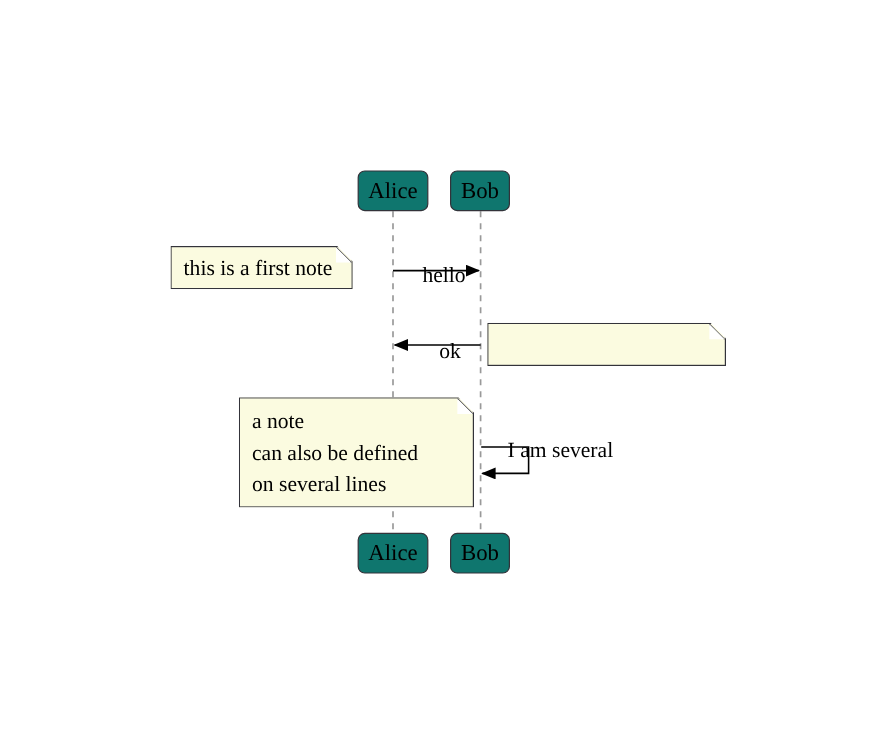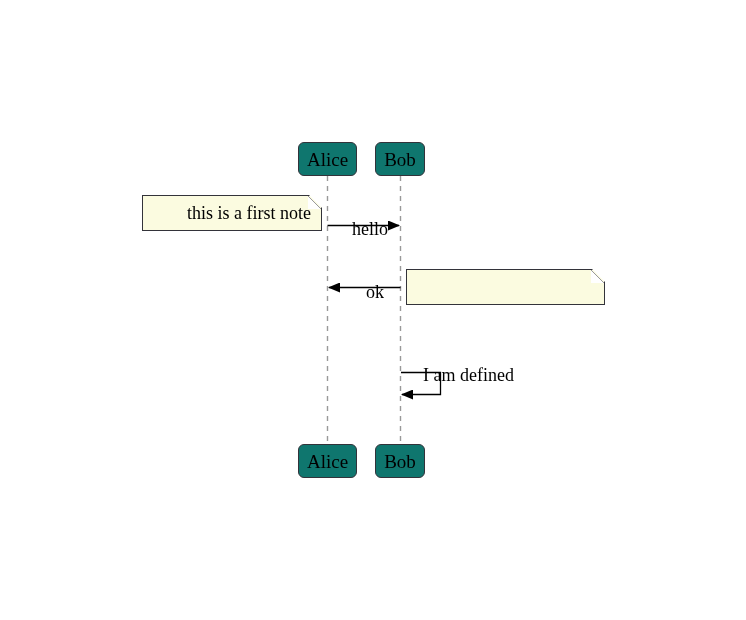--- a/index.html
+++ b/index.html
@@ -112,21 +112,21 @@
   </svg>
 
   <div class="participant-box" style="left:298px; top:142px; width:59px; height:34px;">
     <span>Alice</span>
   </div>
 
   <div class="participant-box" style="left:375px; top:142px; width:50px; height:34px;">
     <span>Bob</span>
   </div>
 
-  <div class="note fold-right" style="left:142px; top:195px; width:180px; height:36px;align-items:flex-end;">
+  <div class="note fold-right" style="left:142px; top:205px; width:152px; height:36px;">
     <span class="note-line">this is a first note</span>
     <svg class="note-fold" viewBox="0 0 13 13">
       <path d="M0.5,0.5 L12.5,12.5 L0.5,12.5 z" fill="none"></path>
       <path d="M0,0 L13,13" stroke="#33333a" stroke-width="1" fill="none"></path>
       <path d="M0,0 L0,13 L13,13 z" fill="#ffffff"></path>
     </svg>
   </div>
 
   <div class="msg-label" style="left:334px; top:202px;">
     <span>hello</span>
@@ -136,23 +136,32 @@
     <span>ok</span>
   </div>
 
   <div class="note fold-right" style="left:406px; top:269px; width:199px; height:36px;">
     <svg class="note-fold" viewBox="0 0 13 13">
       <path d="M0,0 L13,13" stroke="#33333a" stroke-width="1" fill="none"></path>
       <path d="M0,0 L0,13 L13,13 z" fill="#ffffff"></path>
     </svg>
   </div>
 
+  <div class="note fold-right" style="left:199px; top:331px; width:196px; height:92px;">
+    <span class="note-line">a note</span>
+    <span class="note-line">can also be defined</span>
+    <span class="note-line">on several lines</span>
+    <svg class="note-fold" viewBox="0 0 13 13">
+      <path d="M0,0 L13,13" stroke="#33333a" stroke-width="1" fill="none"></path>
+      <path d="M0,0 L0,13 L13,13 z" fill="#ffffff"></path>
+    </svg>
+  </div>
 
   <div class="msg-label" style="left:405px; top:348px;">
-    <span>I am defined</span>
+    <span>I am several</span>
   </div>
 
   <div class="participant-box" style="left:298px; top:444px; width:59px; height:34px;">
     <span>Alice</span>
   </div>
 
   <div class="participant-box" style="left:375px; top:444px; width:50px; height:34px;">
     <span>Bob</span>
   </div>
 

